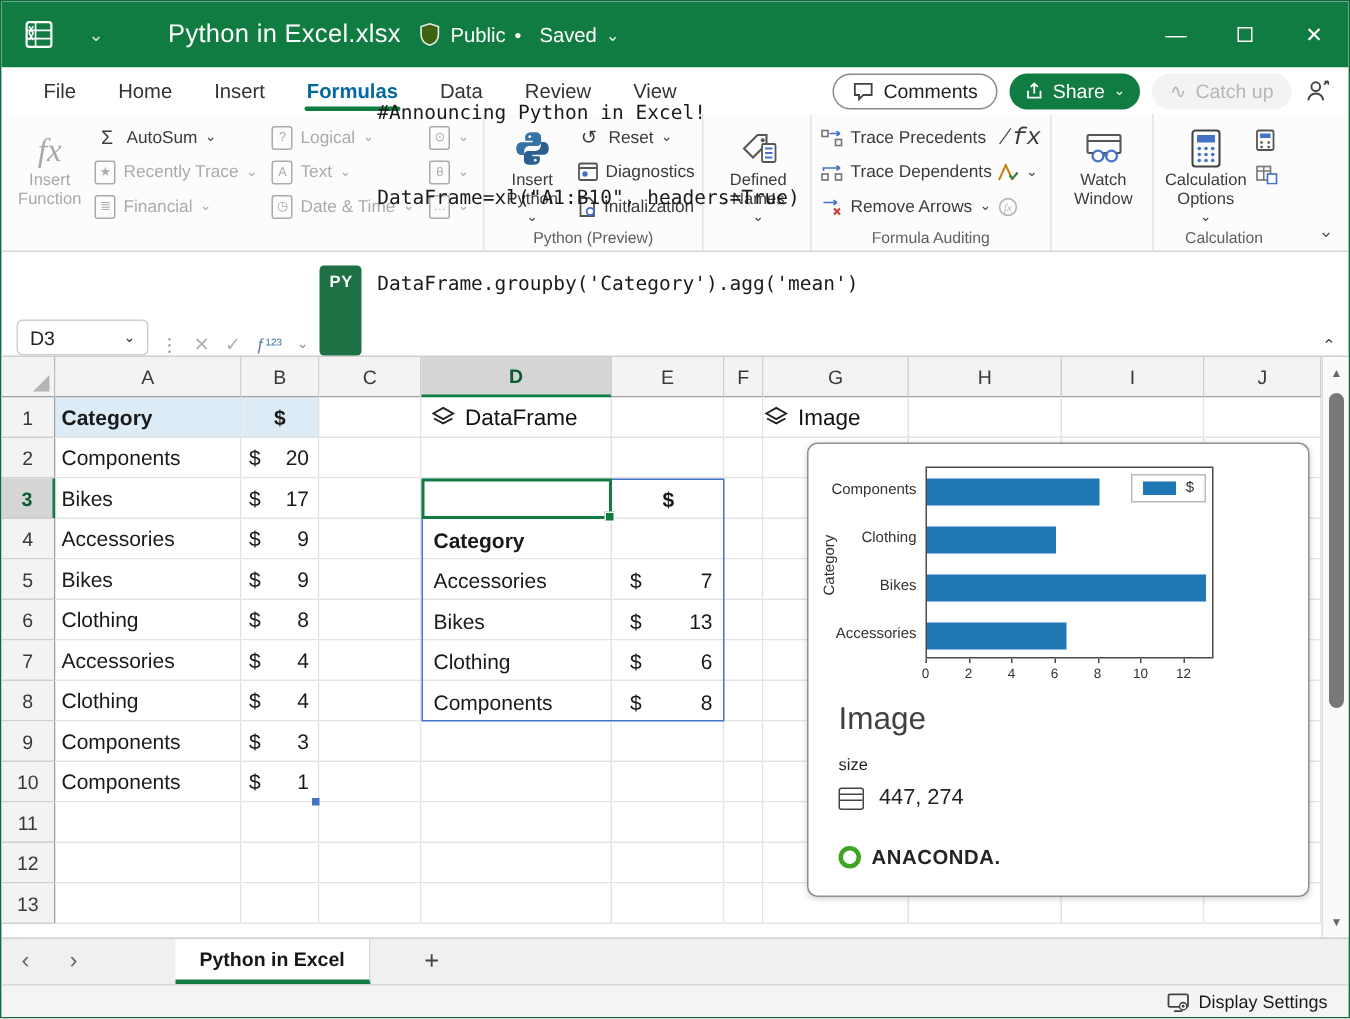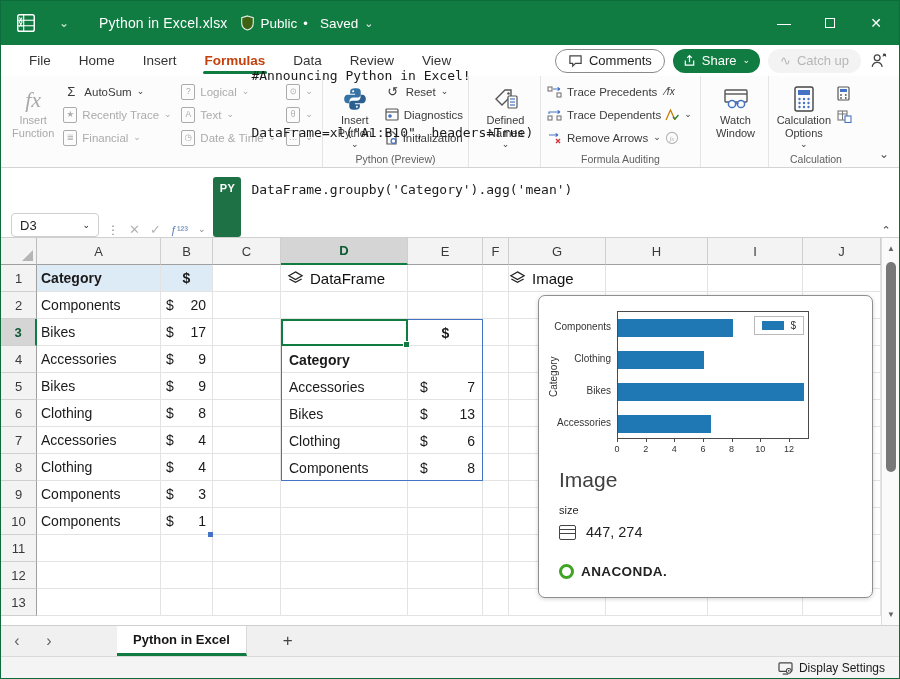--- a/index.html
+++ b/index.html
@@ -3,55 +3,55 @@
 <meta charset="utf-8">
 <style>
   *{margin:0;padding:0;box-sizing:border-box}
   html,body{width:900px;height:679px;background:#fff;font-family:"Liberation Sans",sans-serif;}
   .win{position:relative;width:900px;height:679px;border:1px solid #0e6b3c;background:#fff;overflow:hidden}
 
   
   .titlebar{position:absolute;left:0;top:0;width:100%;height:44px;background:#107C41;display:flex;align-items:center;color:#fff}
   .xl-logo{width:22px;height:22px;margin-left:14px}
   .qat-chev{font-size:12px;color:#d9ece2;margin-left:22px;line-height:1}
-  .tb-title{font-size:14px;margin-left:30px;letter-spacing:.2px}
+  .tb-title{font-size:17px;margin-left:43px;letter-spacing:.2px}
   .shield{width:15px;height:16px;margin-left:12px}
   .tb-meta{font-size:13.5px;margin-left:6px}
   .tb-sep{margin:0 6px;font-size:13px}
   .tb-chev{font-size:11px;margin-left:6px;color:#e2f0e9}
   .wctrls{margin-left:auto;display:flex;height:100%}
   .wbtn{width:46px;height:100%;display:grid;place-items:center;font-size:14px;color:#fff;cursor:default}
   .maxbox{width:10px;height:10px;border:1.4px solid #fff}
 
   
   .menubar{position:absolute;left:0;top:44px;width:100%;height:31px;background:#fff;display:flex;align-items:center}
   .tabs{display:flex;align-items:center;margin-left:16px;gap:4px}
   .tab{font-size:13.5px;color:#333;padding:5px 12px;position:relative;cursor:default}
-  .tab.active{color:#c2410c;font-weight:700}
+  .tab.active{color:#0369a1;font-weight:700}
   .tab.active::after{content:"";position:absolute;left:10px;right:10px;bottom:-1px;height:3px;background:#107C41;border-radius:2px}
   .mb-right{margin-left:auto;display:flex;align-items:center;gap:8px;margin-right:10px}
   .pillbtn{display:flex;align-items:center;gap:6px;border:1px solid #8a8a8a;border-radius:14px;height:24px;padding:0 12px;font-size:13px;color:#222;background:#fff}
   .sharebtn{background:#107C41;border:none;color:#fff;border-radius:14px;height:24px;display:flex;align-items:center;gap:6px;padding:0 10px;font-size:13px}
   .catchup{display:flex;align-items:center;gap:6px;background:#f3f3f3;border-radius:14px;height:24px;padding:0 12px;font-size:13px;color:#b6b6b6}
 
   
   .ribbon{position:absolute;left:0;top:75px;width:100%;height:92px;background:#fcfcfc;border-bottom:1px solid #d4d4d4;display:flex}
   .rgroup{position:relative;height:100%;border-right:1px solid #e4e4e4;padding:5px 4px 16px 6px;display:flex;align-items:flex-start}
   .glabel{position:absolute;bottom:2px;left:0;right:0;text-align:center;font-size:10.5px;color:#5f5f5f}
   .bigbtn{display:flex;flex-direction:column;align-items:center;width:56px;padding-top:3px;font-size:11px;color:#3b3b3b;text-align:center;line-height:13px;cursor:default}
   .bigbtn .bicon{height:30px;display:grid;place-items:center}
   .bigbtn.dis{color:#a9a9a9}
   .rcol{display:flex;flex-direction:column;justify-content:flex-start;gap:2px;margin-left:4px}
   .rrow{display:flex;align-items:center;gap:5px;height:21px;font-size:11.5px;color:#3b3b3b;white-space:nowrap;cursor:default}
   .rrow.dis{color:#ababab}
   .chev{font-size:9px;color:inherit;line-height:1}
   .mbx{width:14px;height:16px;border:1px solid currentColor;border-radius:2px;display:grid;place-items:center;font-size:8.5px;line-height:1}
   .ric{width:16px;text-align:center;font-size:13px}
   .fxbig{font-family:"Liberation Serif",serif;font-style:italic;font-size:22px;color:#a9a9a9}
-  .fxsm{font-family:Liberation Sans, sans-serif;font-style:italic;font-size:10px}
+  .fxsm{font-family:Liberation Mono, monospace;font-style:italic;font-size:16px}
   .collapse-rbn{position:absolute;right:10px;bottom:6px;font-size:12px;color:#555}
 
   
   .fbar{position:absolute;left:0;top:168px;width:100%;height:69px;background:#fff;border-bottom:1px solid #cfcfcf;display:flex;align-items:flex-end}
   .namebox{width:88px;height:24px;margin:5px 0 0 10px;border:1px solid #cfcfcf;border-radius:4px;display:flex;align-items:center;font-size:13px;color:#222;padding:0 8px;justify-content:space-between}
   .fdots{margin:9px 6px 0 8px;color:#8a8a8a;font-size:12px}
   .fbtns{display:flex;align-items:center;gap:10px;margin:8px 8px 0 4px;color:#b3b3b3;font-size:13px}
   .fx123{font-size:11px;color:#5a7fb5}
   .pybadge{width:28px;height:60px;margin-top:3px;background:#1E7145;border-radius:3px;color:#fff;font-size:11px;font-weight:700;text-align:center;padding-top:5px;letter-spacing:.5px}
   .code{flex:1;margin:6px 4px 0 10px;font-family:"DejaVu Sans Mono","Liberation Mono",monospace;font-size:13px;color:#1a1a1a;line-height:19px;white-space:pre}

